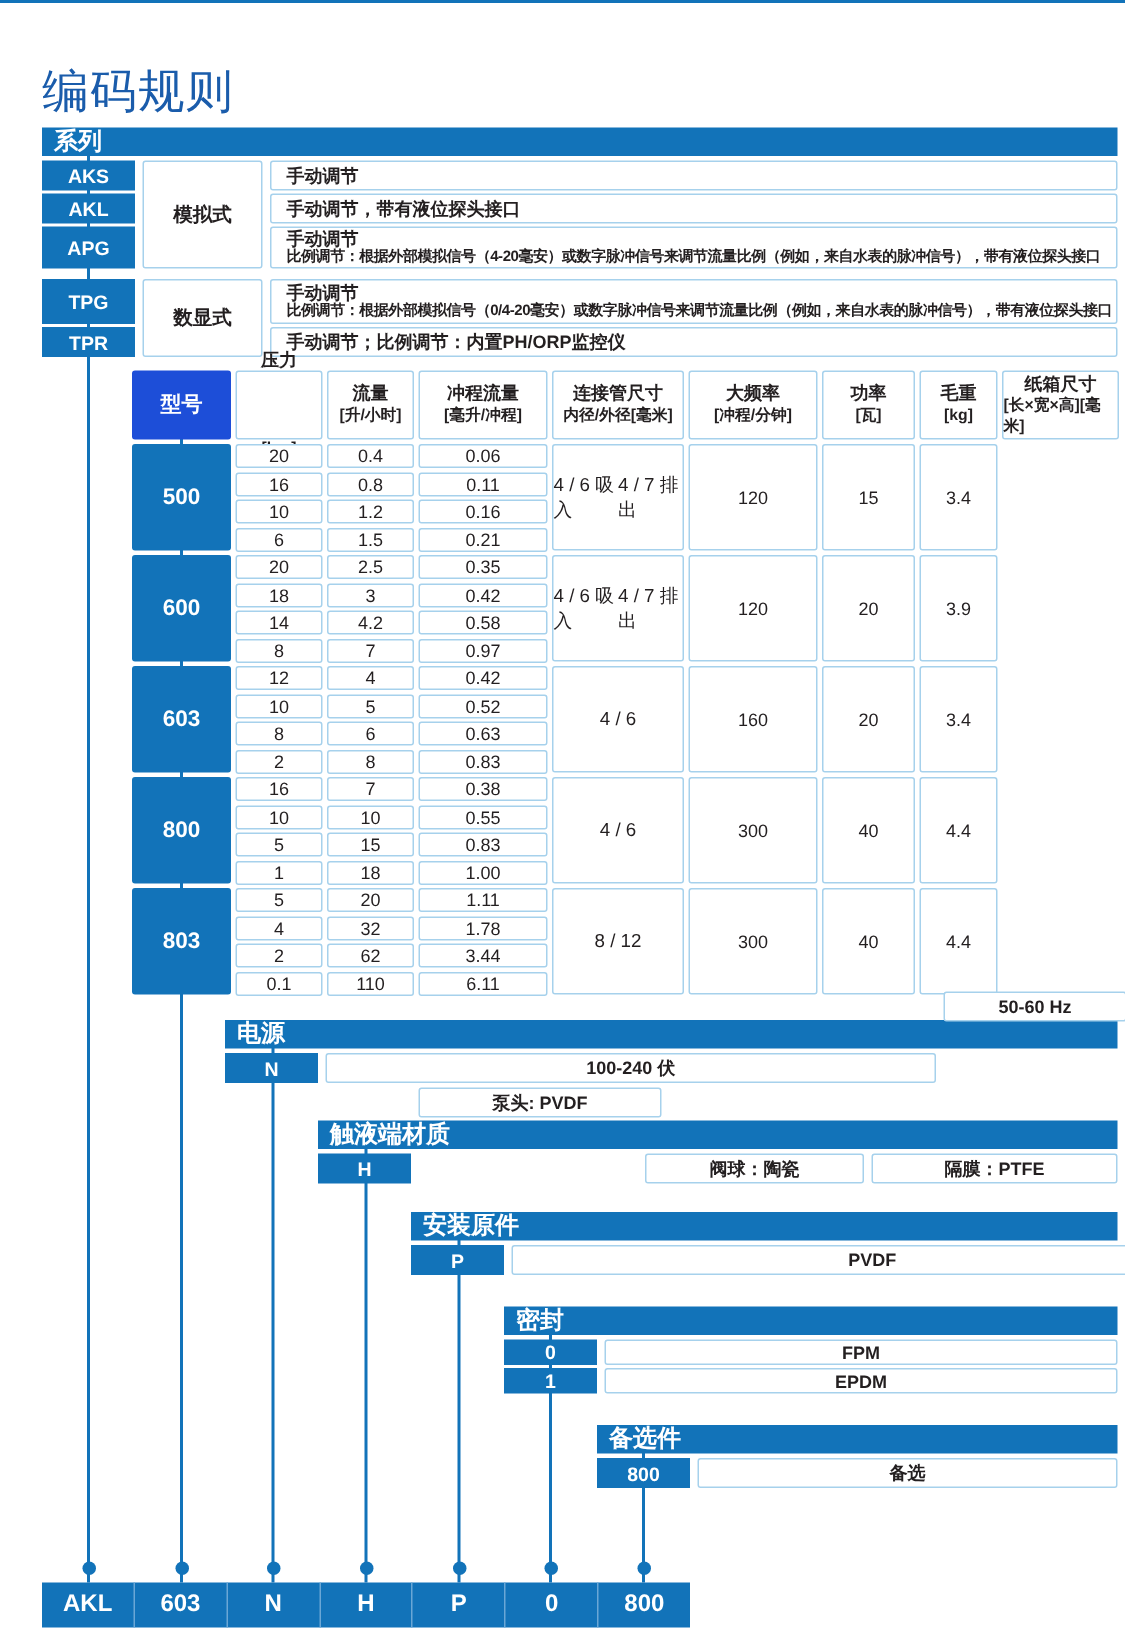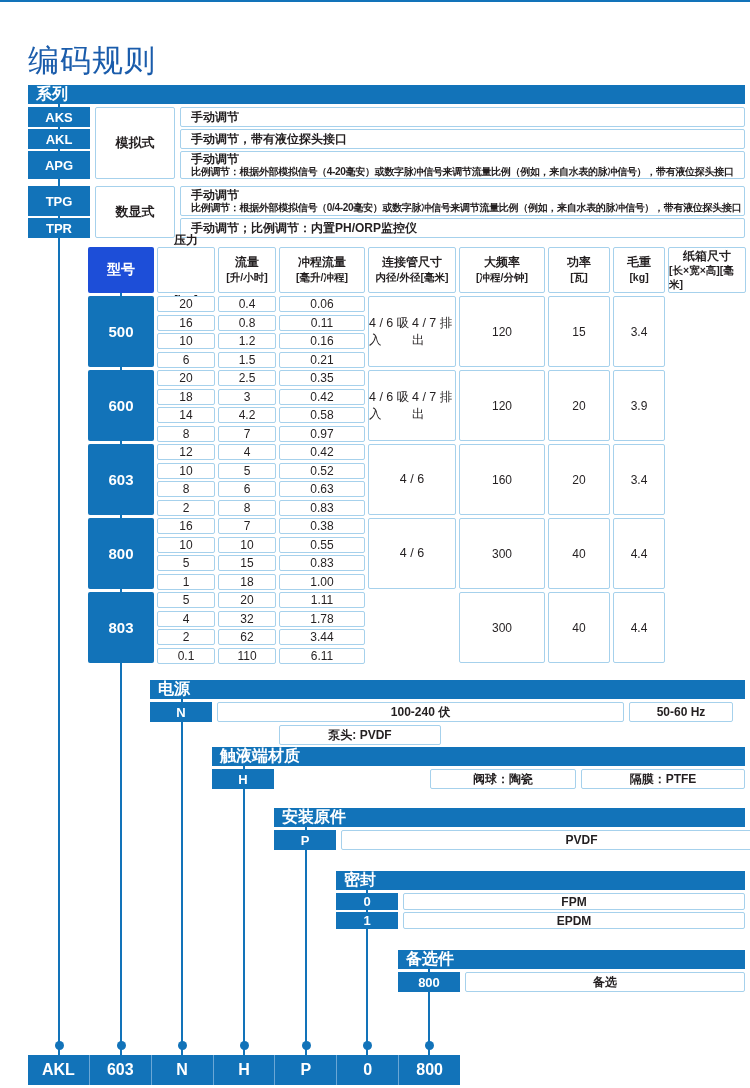--- a/index.html
+++ b/index.html
@@ -46,21 +46,21 @@
   #spec-table .subcol{display:flex;flex-direction:column;gap:2.5px;}
   #spec-table .sub{flex:1;border:1.5px solid #a6d1ec;border-radius:2px;background:#fff;
                    display:flex;align-items:center;justify-content:center;font-size:12px;}
   #spec-table .conn{flex-direction:row;font-size:12.5px;line-height:1.35;}
   #spec-table .carton{font-size:11.5px;}
 
   
   .pw-header{left:150px;top:680px;width:595px;height:19px}
   .pw-key{left:150px;top:702px;width:62px;height:20px}
   .pw-volt{left:217px;top:702px;width:407px;height:20px}
-  .pw-freq{left:629px;top:702px;width:104px;height:20px}
+  .pw-freq{left:629px;top:661px;width:122px;height:20px}
 
   .mt-header{left:212px;top:747px;width:533px;height:19px}
   .mt-key{left:212px;top:769px;width:62px;height:20px}
   .mt-i0{left:279px;top:725px;width:162px;height:20px}
   .mt-i1{left:430px;top:769px;width:146px;height:20px}
   .mt-i2{left:581px;top:769px;width:164px;height:20px}
 
   .in-header{left:274px;top:808px;width:471px;height:19px}
   .in-key{left:274px;top:830px;width:62px;height:20px}
   .in-val{left:341px;top:830px;width:481px;height:20px}
@@ -275,20 +275,23 @@
         <div class="sub">32</div>
         <div class="sub">62</div>
         <div class="sub">110</div>
       </div>
       <div class="subcol" style="grid-area: 6 / 4;">
         <div class="sub">1.11</div>
         <div class="sub">1.78</div>
         <div class="sub">3.44</div>
         <div class="sub">6.11</div>
       </div>
+      <div class="cell conn" style="grid-area: 6 / 5;">
+        <div class="connline">8 / 12</div>
+      </div>
       <div class="cell" style="grid-area: 6 / 6;">300</div>
       <div class="cell" style="grid-area: 6 / 7;">40</div>
       <div class="cell" style="grid-area: 6 / 8;">4.4</div>
     </div>
 
   <div class="sec-header pw-header">电源</div>
   <div class="keybox pw-key">N</div>
   <div class="wbox pw-volt">100-240 伏</div>
   <div class="wbox pw-freq">50-60 Hz</div>
 

